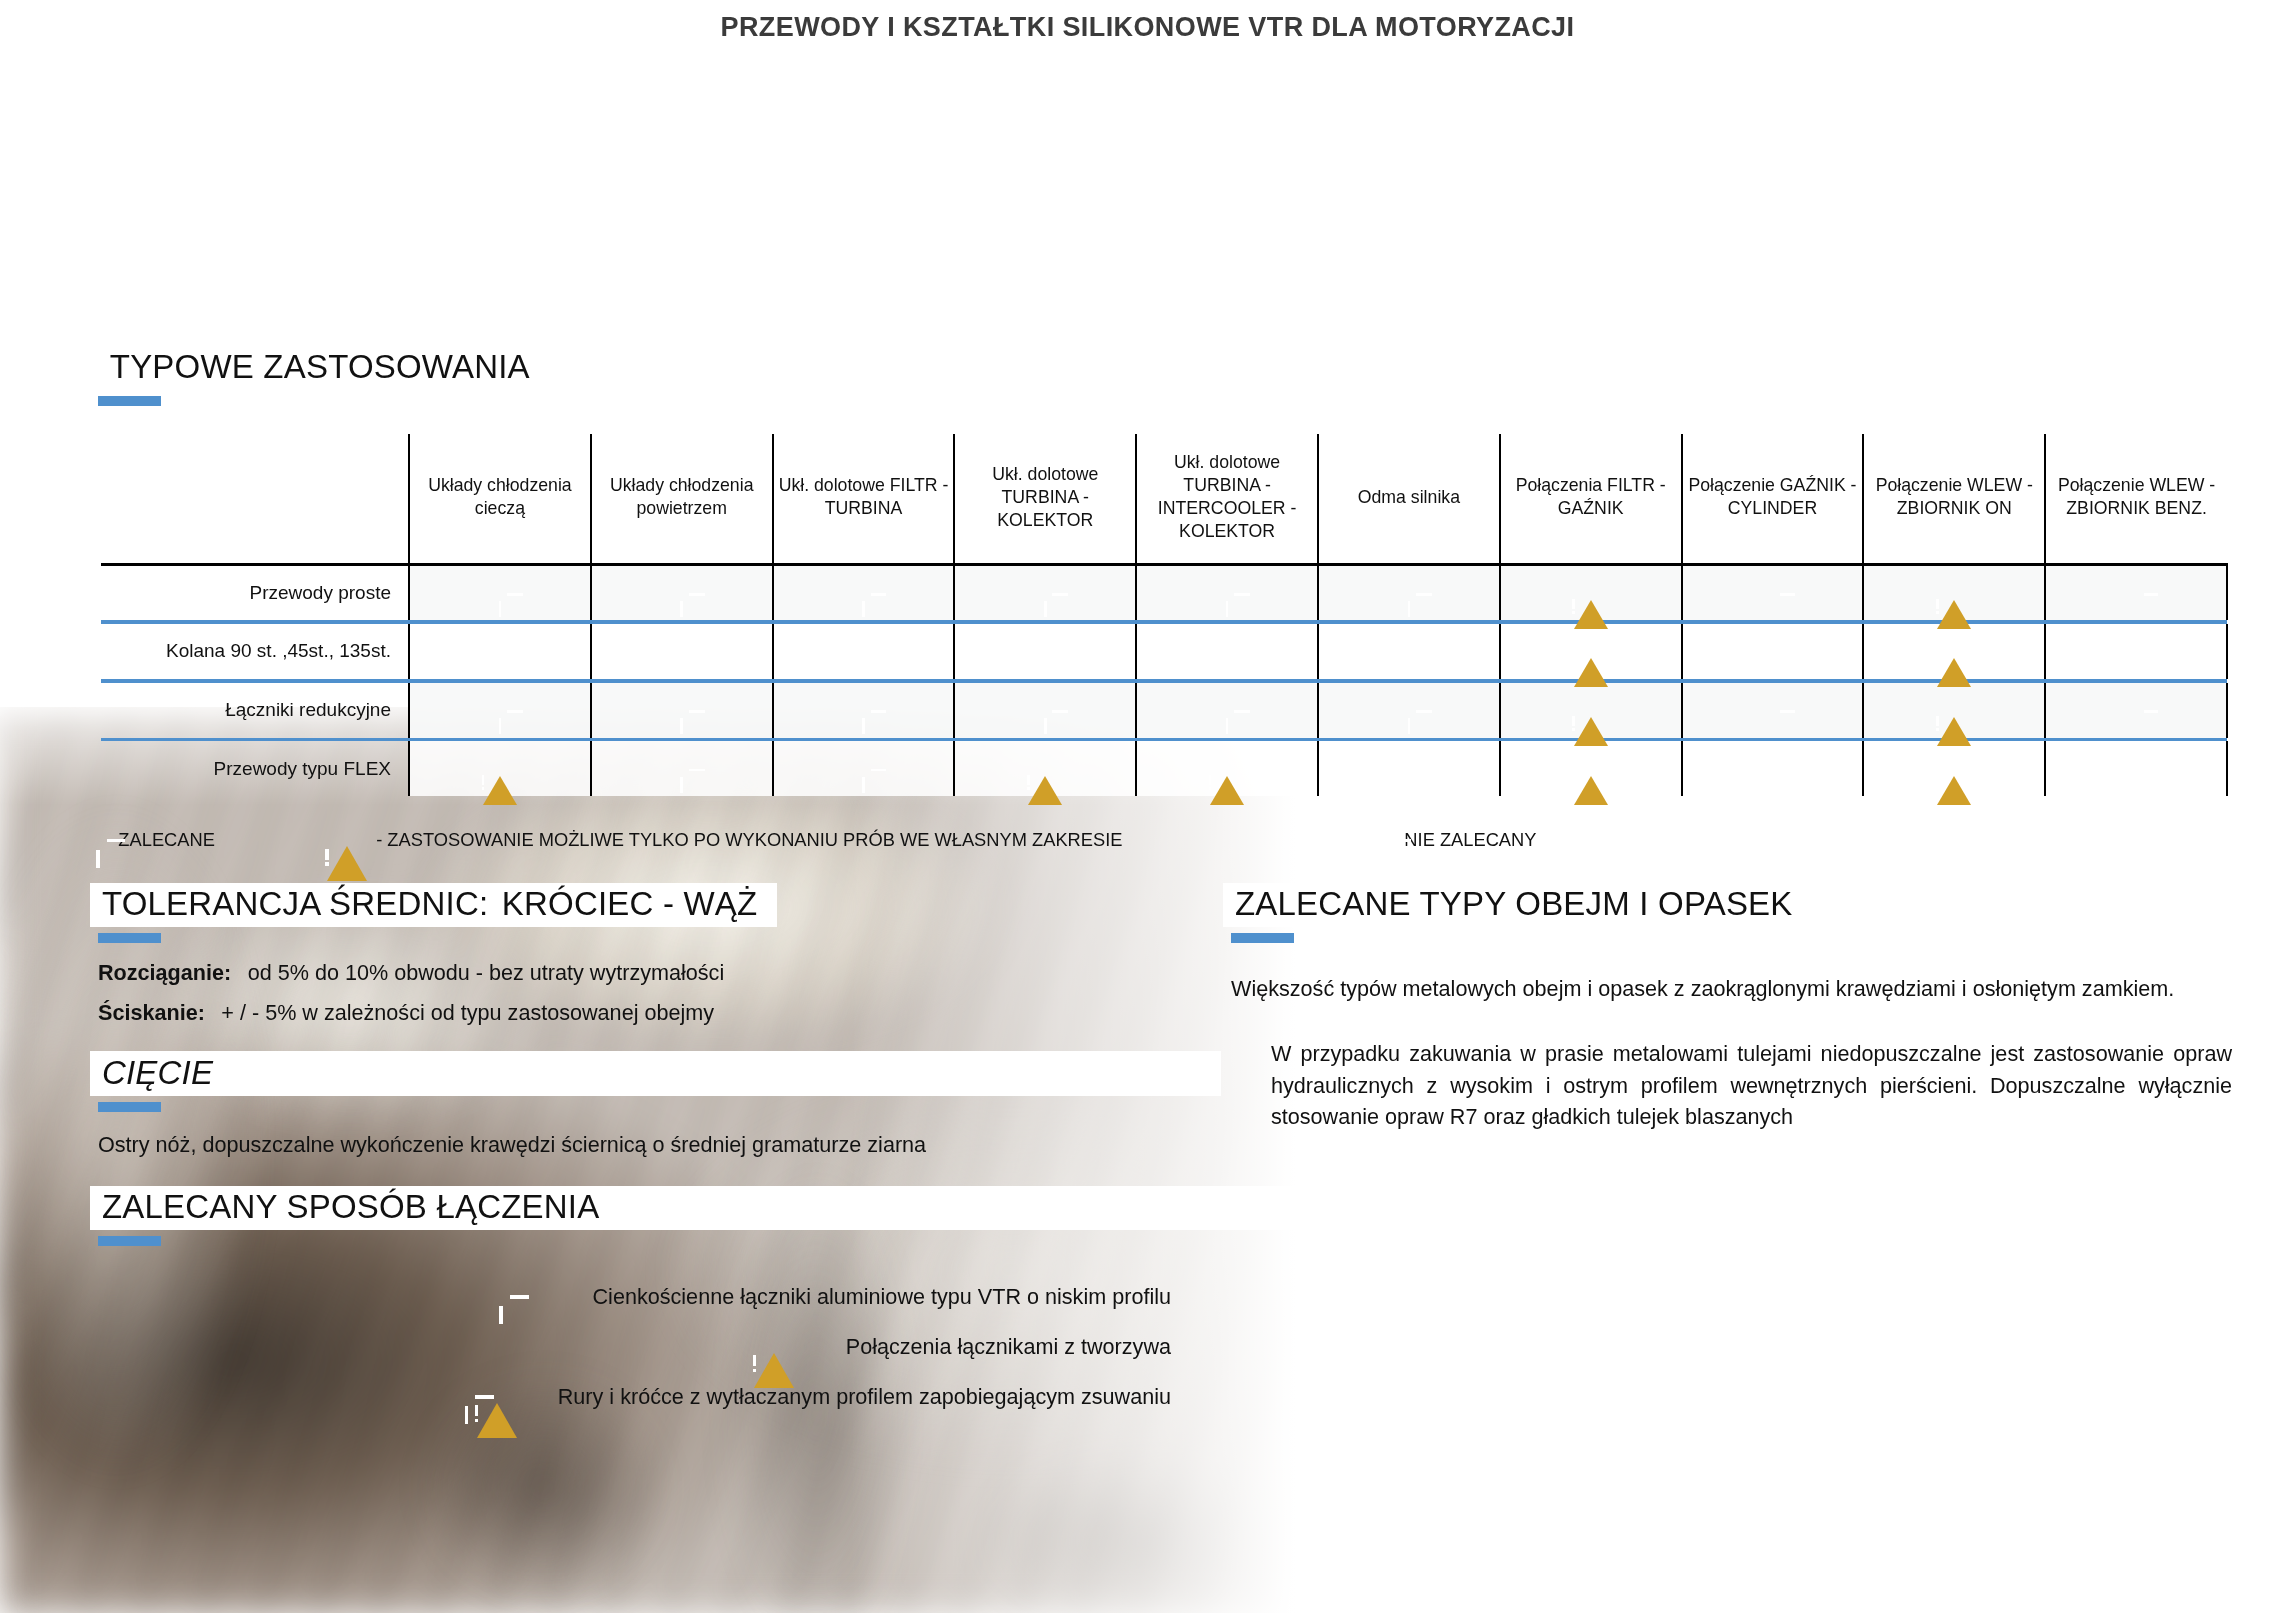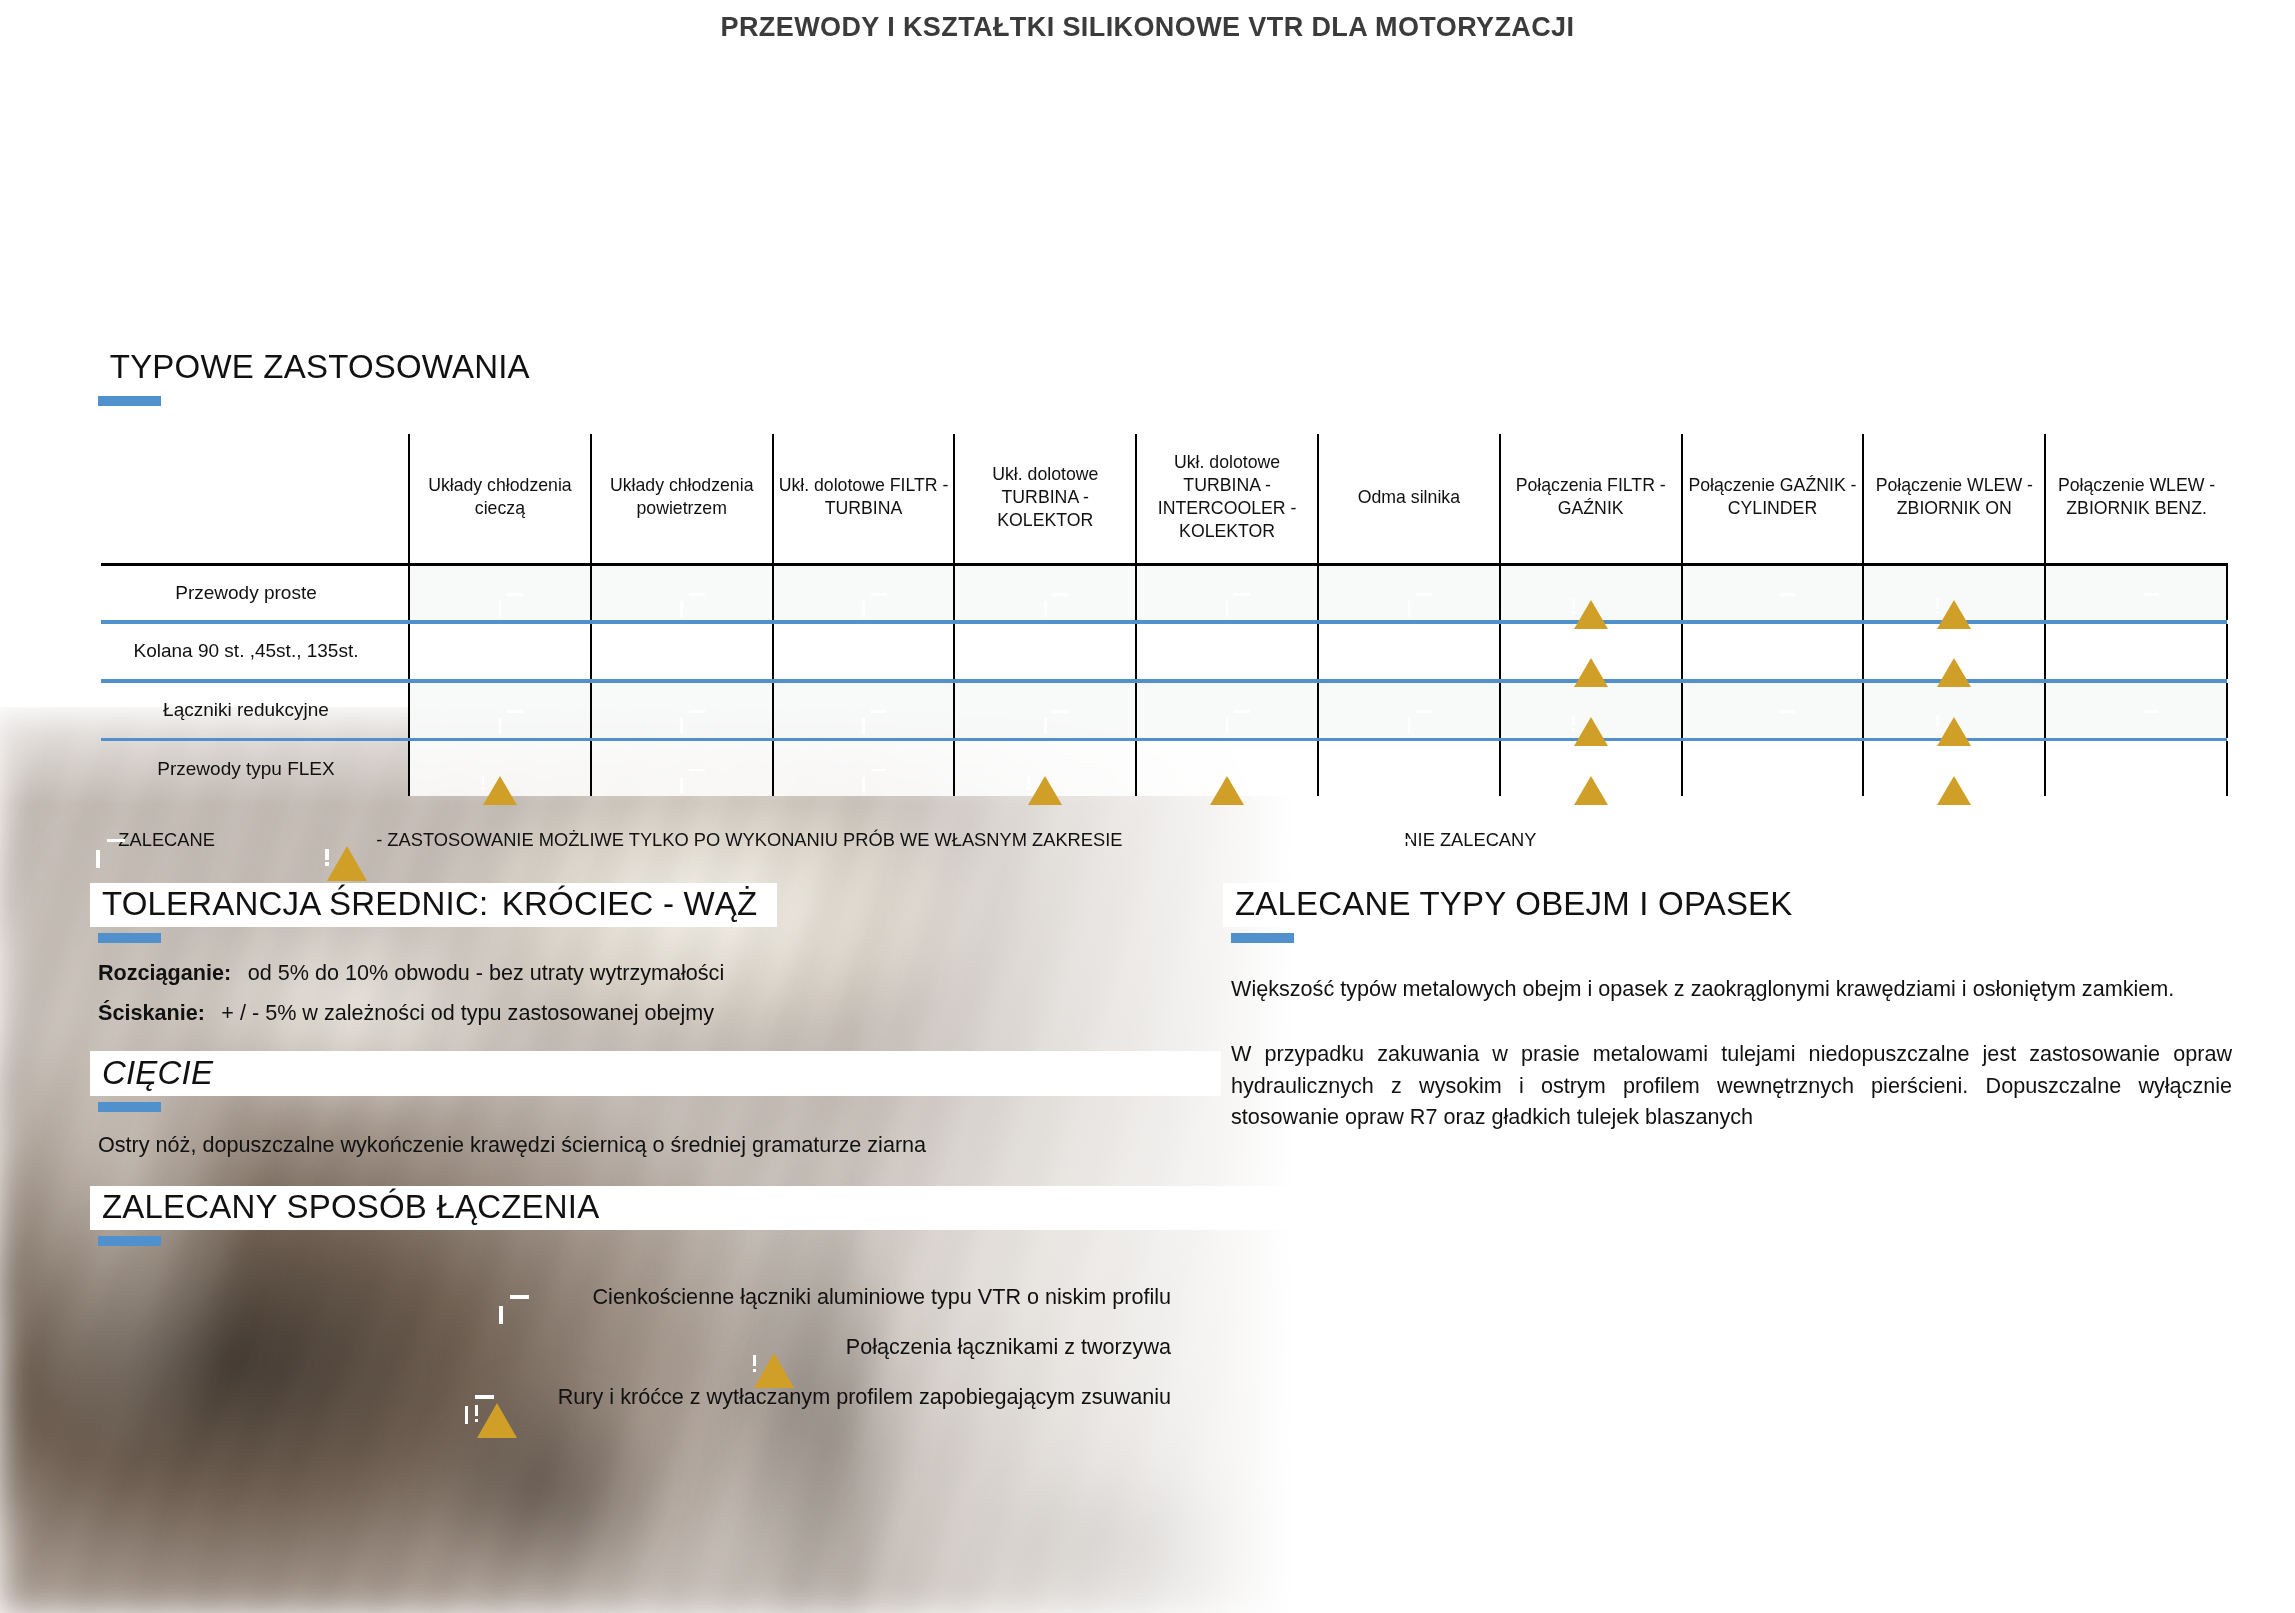--- a/index.html
+++ b/index.html
@@ -108,21 +108,21 @@
     font-size: 17.7px;
     font-weight: 400;
     line-height: 1.30;
     padding: 6.5px 3.9px 9.2px 3.9px;
     height: 131px;
     color: #111;
   }
   table.matrix th.corner { border: none; background: transparent; }
   table.matrix tr.head-row th { border-bottom: 3.3px solid #000; }
   table.matrix td.rowlabel {
-    text-align: center;
+    text-align: right;
     padding-right: 17px;
     font-size: 19px;
     color: #111;
     border-right: 2.6px solid #000;
     white-space: nowrap;
   }
   table.matrix td.cell {
     border-left: 2.6px solid #000;
     text-align: center;
     height: 55px;
@@ -433,18 +433,18 @@
   </div>
 
   <div class="col-right">
     <div class="blk">
       <div class="sect-band" style="padding-right:458px;">
         <span class="sect-title">ZALECANE TYPY OBEJM I OPASEK</span>
       </div>
       <div class="sect-rule"></div>
 
       <div class="body-text" style="margin-top:30px;">Większość typów metalowych obejm i opasek  z zaokrąglonymi krawędziami i osłoniętym zamkiem.</div>
-      <div class="body-text justify" style="margin-top:34px;">W przypadku zakuwania w prasie metalowami tulejami niedopuszczalne jest zastosowanie opraw hydraulicznych z wysokim i ostrym profilem wewnętrznych pierścieni. Dopuszczalne wyłącznie stosowanie opraw R7 oraz gładkich tulejek blaszanych</div>
+      <div class="body-text justify" style="margin-top:34px;margin-left:40px;">W przypadku zakuwania w prasie metalowami tulejami niedopuszczalne jest zastosowanie opraw hydraulicznych z wysokim i ostrym profilem wewnętrznych pierścieni. Dopuszczalne wyłącznie stosowanie opraw R7 oraz gładkich tulejek blaszanych</div>
     </div>
   </div>
 
 </div>
 
 
 </body></html>

